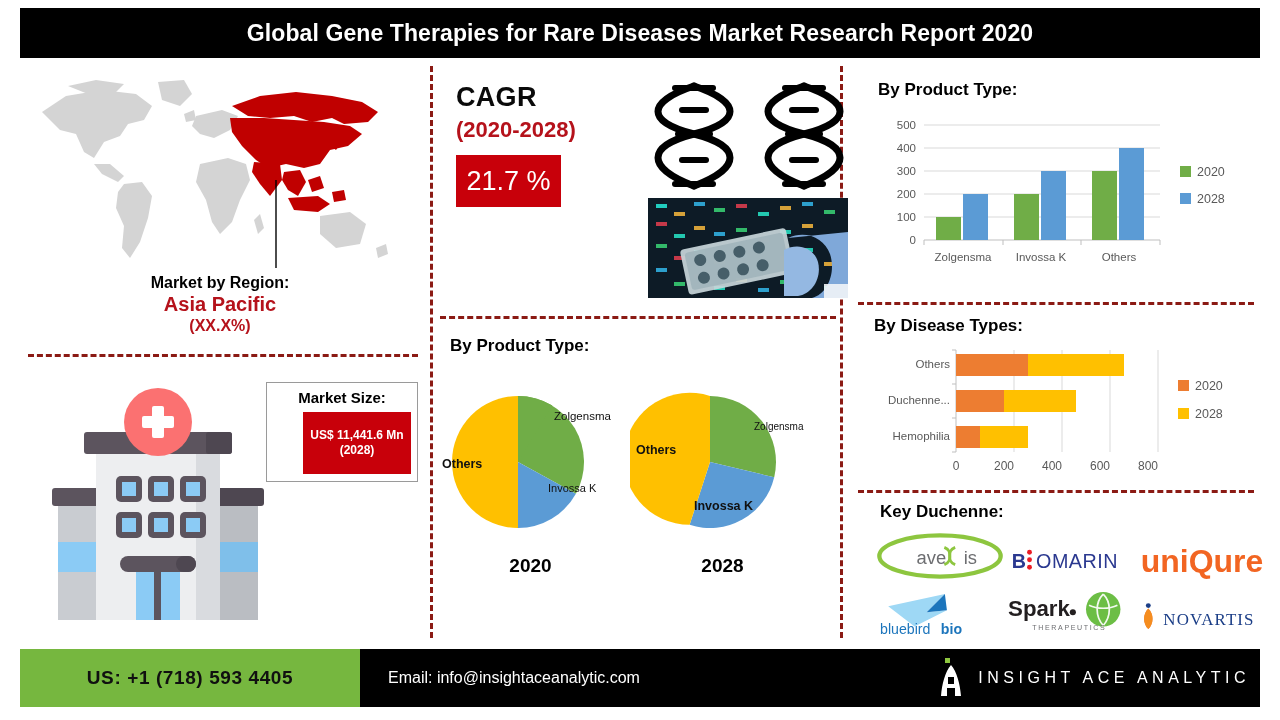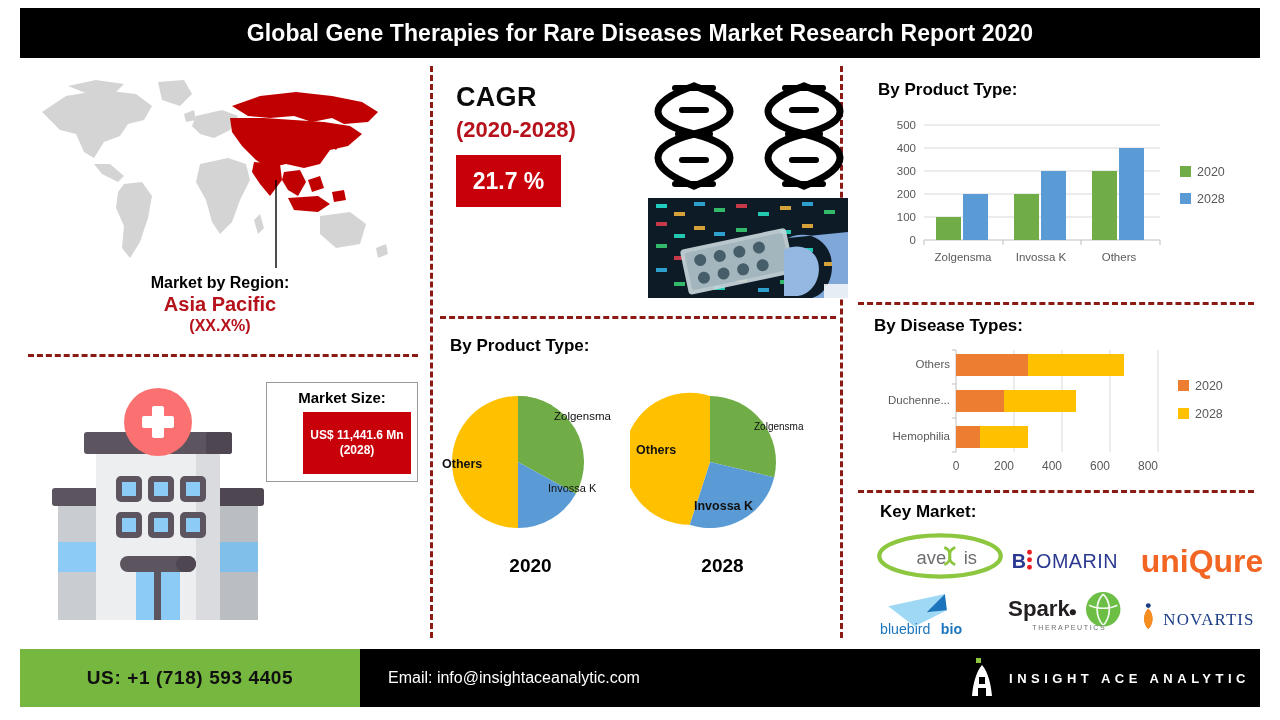--- a/index.html
+++ b/index.html
@@ -69,21 +69,21 @@
   
   #col-mid { position: absolute; left: 414px; top: 0; width: 404px; height: 572px; }
 
   #cagr-block { position: absolute; left: 22px; top: 16px; width: 185px; }
   #cagr-label { font-size: 27px; font-weight: bold; color: #0a0a0a; letter-spacing: .3px; }
   #cagr-period { font-size: 22px; font-weight: bold; color: #B5121B; margin-top: 4px; }
   #cagr-value-box {
     margin-top: 12px; width: 105px; height: 52px; background: #C8000A;
     display: flex; align-items: center; justify-content: center;
   }
-  #cagr-value { color: #fff; font-size: 23px; font-weight: bold; }
+  #cagr-value { color: #fff; font-size: 27px; font-weight: normal; }
 
   
   #dna-wrap { position: absolute; left: 212px; top: 10px; width: 200px; height: 120px; }
   #dna-wrap svg { width: 100%; height: 100%; }
   #lab-photo {
     position: absolute; left: 214px; top: 132px; width: 200px; height: 100px;
     overflow: hidden; background: #0b1a24;
   }
   #lab-photo svg { width: 100%; height: 100%; display: block; }
 
@@ -147,21 +147,21 @@
   #footer-rest {
     flex: 1; background: #000000; display: flex; align-items: center; position: relative;
   }
   #footer-email { color: #ffffff; font-size: 16px; margin-left: 28px; }
   #footer-brand {
     position: absolute; right: 10px; display: flex; align-items: center; gap: 14px;
   }
   #brand-mark { width: 26px; height: 40px; }
   #brand-mark svg { width: 100%; height: 100%; }
   #brand-text {
-    color: #ffffff; font-size: 13px; font-weight: bold; letter-spacing: 4.5px; white-space: nowrap;
+    color: #ffffff; font-size: 16px; font-weight: normal; letter-spacing: 4.5px; white-space: nowrap;
   }
 </style>
 </head>
 <body>
 
 <div id="page">
 
   <div id="header">
     <div id="header-title">Global Gene Therapies for Rare Diseases Market Research Report 2020</div>
   </div>
@@ -510,21 +510,21 @@
             <text x="329" y="46" font-family="Liberation Sans, sans-serif" font-size="12.5" fill="#595959">2020</text>
             <rect x="312" y="64" width="11" height="11" fill="#FFC000"></rect>
             <text x="329" y="74" font-family="Liberation Sans, sans-serif" font-size="12.5" fill="#595959">2028</text>
           </svg>
         </div>
       </div>
 
       <div id="hdivider-r2"></div>
 
       <div id="players-section">
-        <div class="sec-title">Key Market:</div>
+        <div class="sec-title">Key Duchenne:</div>
         <div id="players-grid">
 
           <div class="player-logo">
             <svg viewBox="0 0 120 48" xmlns="http://www.w3.org/2000/svg">
               <ellipse cx="60" cy="24" rx="56" ry="19" fill="none" stroke="#8DC63F" stroke-width="4"></ellipse>
               <text x="52" y="31" font-family="Liberation Sans, sans-serif" font-size="17" fill="#6D6E71" text-anchor="middle">ave</text>
               <text x="88" y="31" font-family="Liberation Sans, sans-serif" font-size="17" fill="#6D6E71" text-anchor="middle">is</text>
               <g stroke="#8DC63F" stroke-width="2.6" fill="none">
                 <path d="M64 16 C74 20, 64 28, 74 32"></path>
                 <path d="M74 16 C64 20, 74 28, 64 32"></path>

